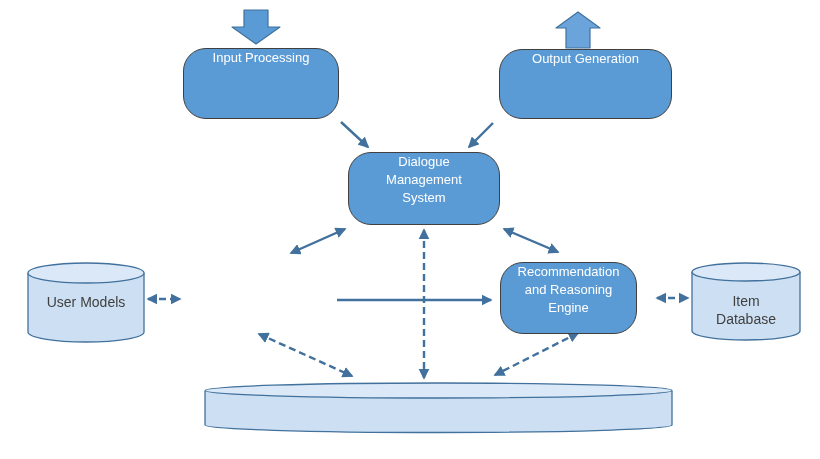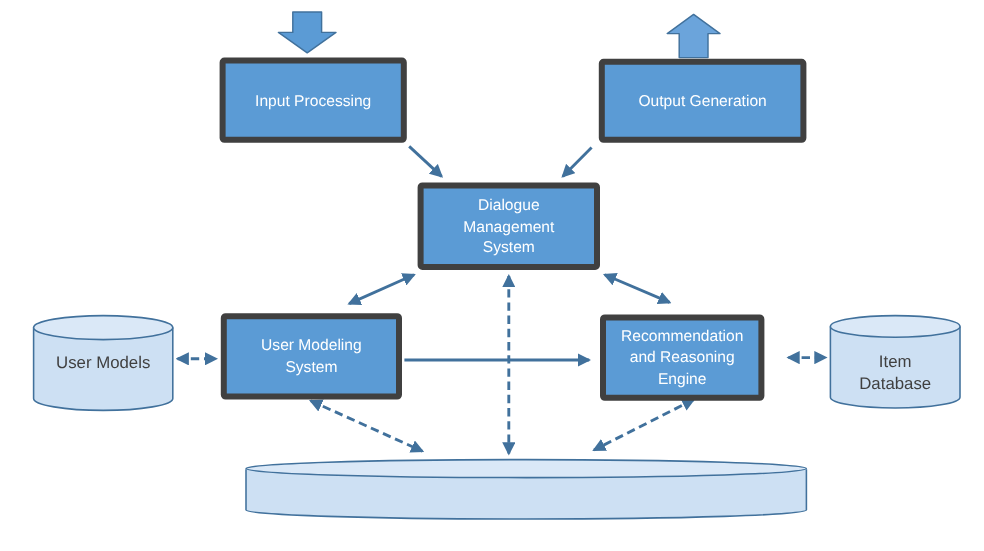--- a/index.html
+++ b/index.html
@@ -1,22 +1,22 @@
 <!DOCTYPE html>
 <html><head>
 <meta charset="utf-8">
 <style>
   html,body{margin:0;padding:0;background:#fff;}
   #stage{
     position:relative;width:820px;height:459px;background:#ffffff;
     font-family:"Liberation Sans",sans-serif;overflow:hidden;
   }
   .node{
-    position:absolute;background:#5B9BD5;border:5px solid #404040;
-    border-radius:4px;display:flex;align-items:center;justify-content:center;
+    position:absolute;background:#5B9BD5;border:1px solid #404040;
+    border-radius:23px;display:flex;justify-content:center;
     box-sizing:border-box;
   }
   .node-label{
     color:#ffffff;font-size:13px;line-height:1.38;text-align:center;
   }
   .cyl-label{
     position:absolute;display:flex;align-items:center;justify-content:center;
     color:#404040;font-size:14px;line-height:1.3;text-align:center;box-sizing:border-box;
   }
   svg.layer{position:absolute;left:0;top:0;pointer-events:none;}
@@ -68,23 +68,20 @@
   </div>
 
   <div class="node" style="left:499px;top:49px;width:173px;height:70px;">
     <div class="node-label">Output Generation</div>
   </div>
 
   <div class="node" style="left:348px;top:152px;width:152px;height:73px;">
     <div class="node-label" style="max-width:100px;">Dialogue Management System</div>
   </div>
 
-  <div class="node" style="left:184px;top:261px;width:151px;height:72px;">
-    <div class="node-label" style="max-width:105px;">User Modeling System</div>
-  </div>
 
   <div class="node" style="left:500px;top:262px;width:137px;height:72px;">
     <div class="node-label" style="max-width:122px;">Recommendation and Reasoning Engine</div>
   </div>
 
   <div class="cyl-label" style="left:28px;top:263px;width:116px;height:79px;text-align:center;">User Models</div>
 
   <div class="cyl-label" style="left:692px;top:263px;width:108px;height:94px;padding:16px 22px;">Item Database</div>
 
 

